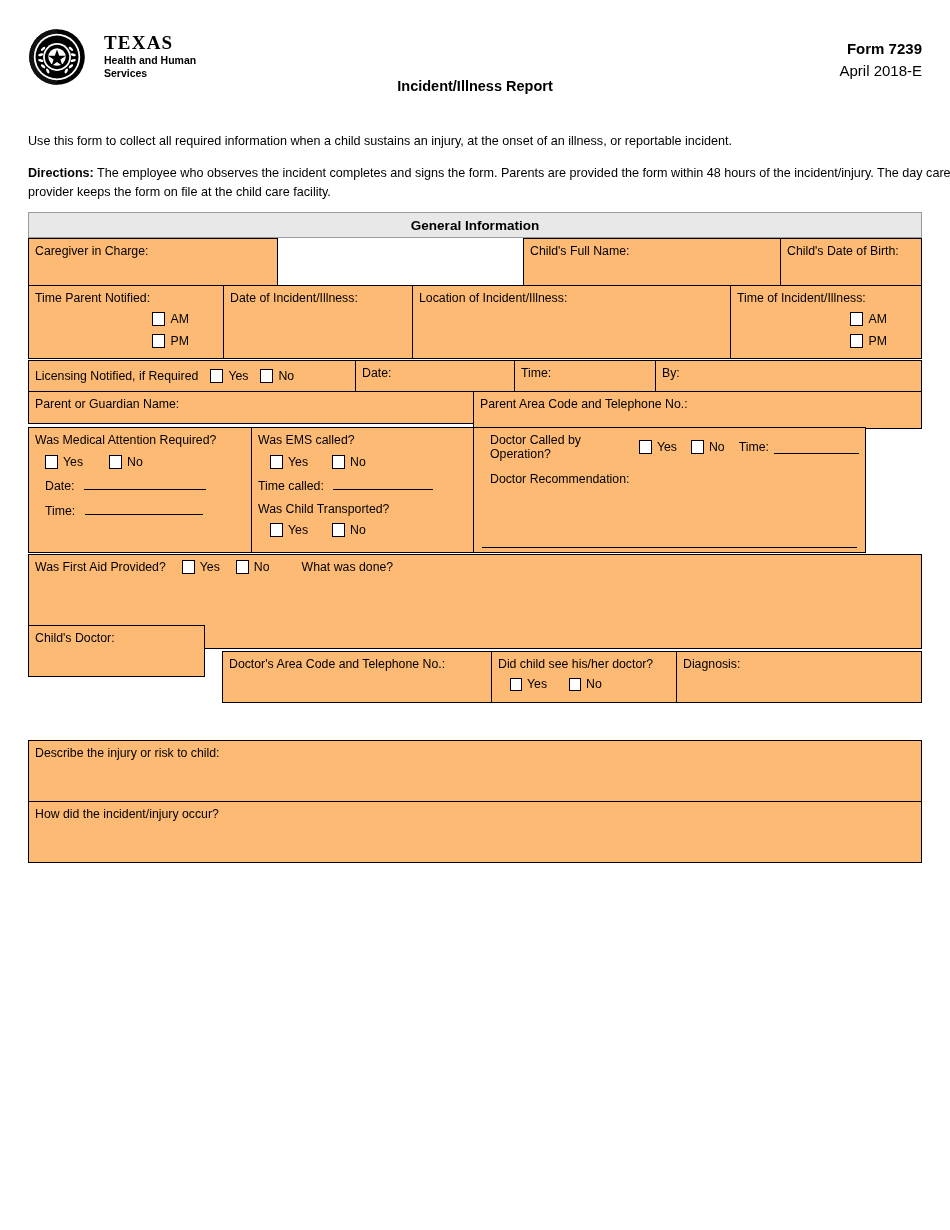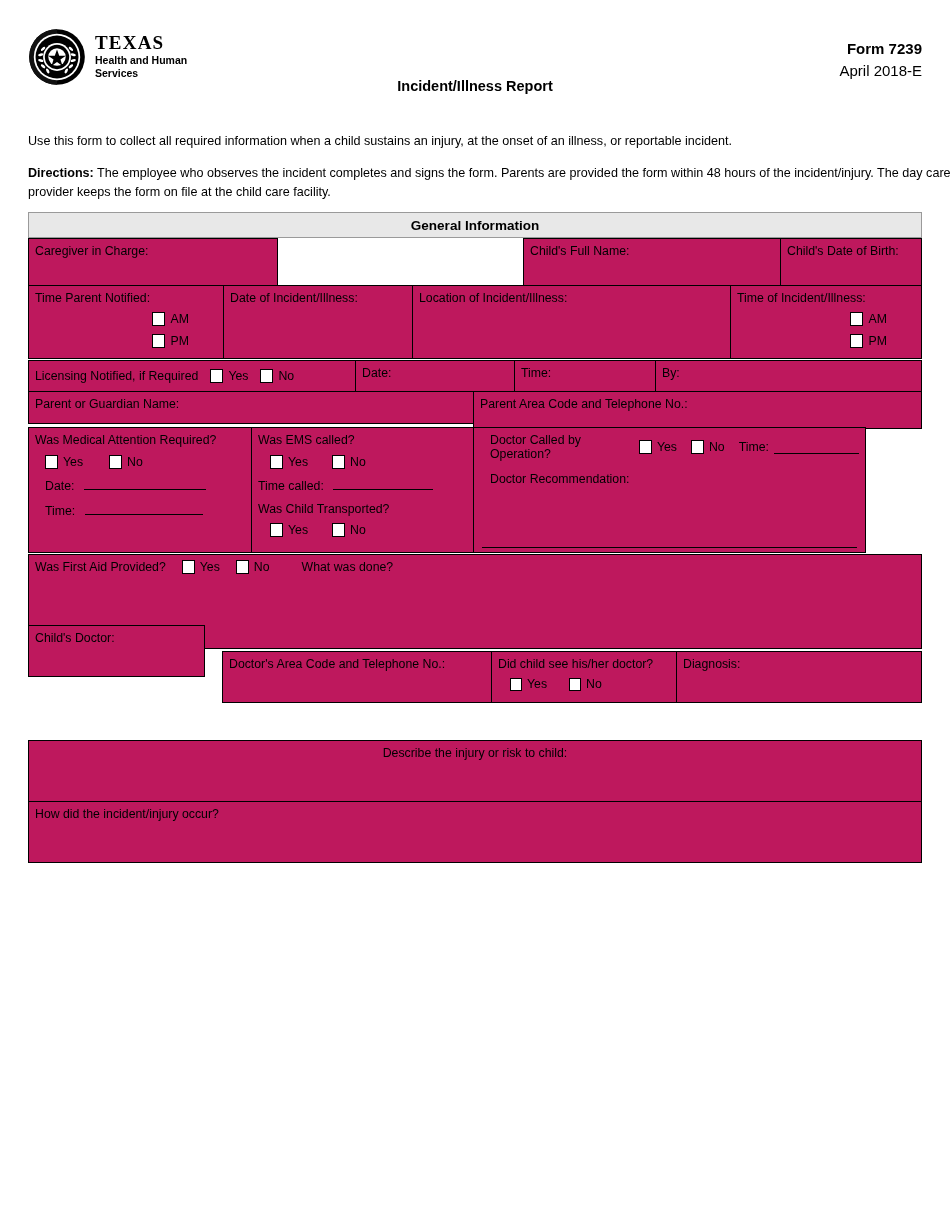--- a/index.html
+++ b/index.html
@@ -21,21 +21,21 @@
   
   .header {
     position: relative;
     height: 112px;
   }
   .logo-block {
     position: absolute;
     left: 28px; top: 28px;
     display: flex;
     align-items: center;
-    gap: 9px;
+    gap: 18px;
   }
   .seal { width: 58px; height: 58px; display: block; }
   .logo-text { line-height: 1.05; }
   .logo-texas {
     font-family: "Liberation Serif", serif;
     font-size: 19px;
     font-weight: 700;
     letter-spacing: 1.2px;
     color: #000;
   }
@@ -81,21 +81,21 @@
     text-align: center;
     font-size: 13.5px;
     font-weight: 700;
     line-height: 25px;
   }
   .box {
     position: absolute;
     border: 1px solid #000;
     font-size: 12.3px;
     padding: 5px 6px 4px 6px;
-    background: #be185d;
+    background: #fdba74;
   }
   .lbl { display: block; }
 
   
   .cb {
     display: inline-block;
     width: 13px; height: 14px;
     border: 1.4px solid #000;
     background: #fff;
     vertical-align: -2px;
@@ -363,20 +363,20 @@
           <span class="cb sm"></span>
           <span class="t">No</span>
         </span>
     </div>
   </div>
   <div class="box" style="left:676px; top:651px; width:246px; height:52px;">
     <span class="lbl">Diagnosis:</span>
   </div>
 
 
-  <div class="box" style="left:28px; top:740px; width:894px; height:62px;text-align:center;">
+  <div class="box" style="left:28px; top:740px; width:894px; height:62px;">
     <span class="lbl">Describe the injury or risk to child:</span>
   </div>
   <div class="box" style="left:28px; top:801px; width:894px; height:62px;">
     <span class="lbl">How did the incident/injury occur?</span>
   </div>
 
 </div>
 
 </body></html>

